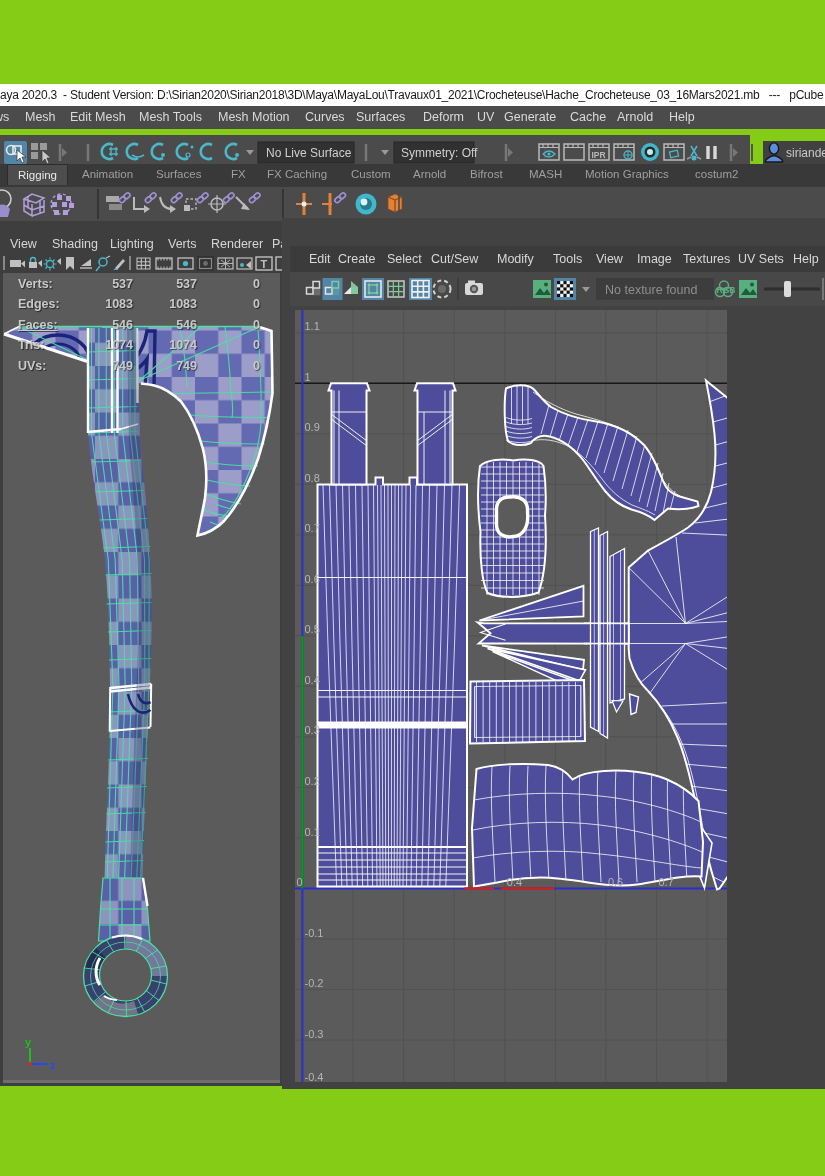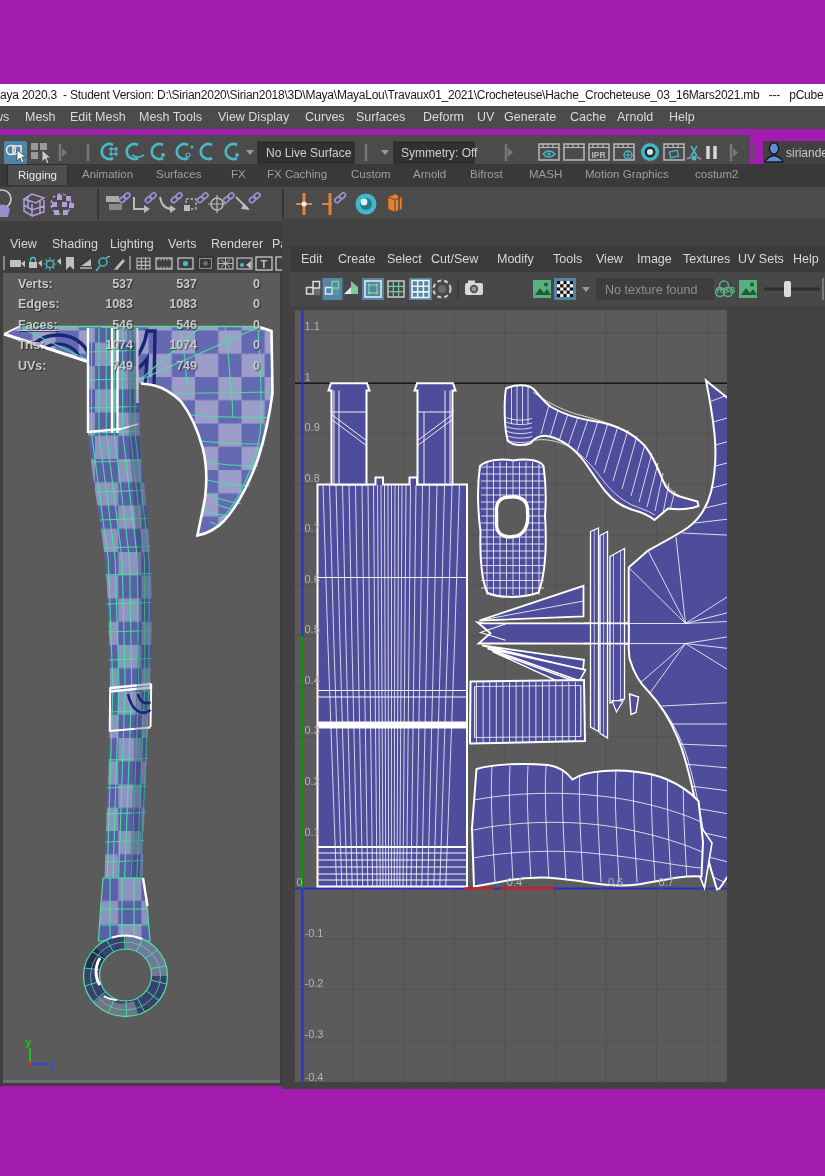--- a/index.html
+++ b/index.html
@@ -1,19 +1,19 @@
 <!DOCTYPE html>
 <html><head>
 <meta charset="utf-8">
 <style>
   * { margin:0; padding:0; box-sizing:border-box; }
   html,body { width:825px; height:1176px; background:#0b0b0b; overflow:hidden;
     font-family:"Liberation Sans", sans-serif; }
   .abs { position:absolute; }
-  #stage { position:relative; width:825px; height:1176px; background:#a21caf; }
+  #stage { position:relative; width:825px; height:1176px; background:#84cc16; }
   
   #titlebar { left:0; top:84px; width:825px; height:22px; background:#ffffff;
     color:#1a1a1a; font-size:12px; line-height:22px; letter-spacing:-0.25px; white-space:nowrap; overflow:hidden; }
   #menubar { left:0; top:106px; width:825px; height:23px; background:#4b4b4b;
     color:#dadada; font-size:12.5px; line-height:23px; }
   #menubar span { position:absolute; top:0; }
   #toolbar { left:0; top:135px; width:750px; height:35px; background:#4b4b4b; }
   #shelftabs { left:0; top:164px; width:825px; height:23px; background:#393939;
     font-size:11.5px; color:#9f9f9f; }
   #shelftabs .tab { position:absolute; top:0; height:21px; line-height:21px; padding:0 10px; }
@@ -42,21 +42,21 @@
 <body>
 <div id="stage">
 
   <div class="abs" id="titlebar">aya 2020.3&nbsp; - Student Version: D:\Sirian2020\Sirian2018\3D\Maya\MayaLou\Travaux01_2021\Crocheteuse\Hache_Crocheteuse_03_16Mars2021.mb&nbsp;&nbsp; ---&nbsp;&nbsp; pCube</div>
 
   <div class="abs" id="menubar">
     <span style="left:-6px">ws</span>
       <span style="left:25px">Mesh</span>
       <span style="left:70px">Edit Mesh</span>
       <span style="left:139px">Mesh Tools</span>
-      <span style="left:218px">View Display</span>
+      <span style="left:218px">Mesh Motion</span>
       <span style="left:305px">Curves</span>
       <span style="left:356px">Surfaces</span>
       <span style="left:423px">Deform</span>
       <span style="left:477px">UV</span>
       <span style="left:504px">Generate</span>
       <span style="left:570px">Cache</span>
       <span style="left:617px">Arnold</span>
       <span style="left:669px">Help</span>
   </div>
 
@@ -329,21 +329,21 @@
         <div style="position:relative;height:20.4px;">Edges:<i style="right:145px;width:80px">1083</i><i style="right:81px;width:60px">1083</i><i style="right:18px;width:40px">0</i></div>
         <div style="position:relative;height:20.4px;text-decoration:underline;">Faces:<i style="right:145px;width:80px">546</i><i style="right:81px;width:60px">546</i><i style="right:18px;width:40px">0</i></div>
         <div style="position:relative;height:20.4px;">Tris:<i style="right:145px;width:80px">1074</i><i style="right:81px;width:60px">1074</i><i style="right:18px;width:40px">0</i></div>
         <div style="position:relative;height:20.4px;">UVs:<i style="right:145px;width:80px">749</i><i style="right:81px;width:60px">749</i><i style="right:18px;width:40px">0</i></div>
       </div>
     </div>
   </div>
 
   <div class="abs" id="uvwin">
     <div class="abs" id="uvmenu">
-      <span style="left:11px">Edit</span>
+      <span style="left:19px">Edit</span>
         <span style="left:48px">Create</span>
         <span style="left:97px">Select</span>
         <span style="left:141px">Cut/Sew</span>
         <span style="left:207px">Modify</span>
         <span style="left:263px">Tools</span>
         <span style="left:306px">View</span>
         <span style="left:347px">Image</span>
         <span style="left:393px">Textures</span>
         <span style="left:448px">UV Sets</span>
         <span style="left:503px">Help</span>

